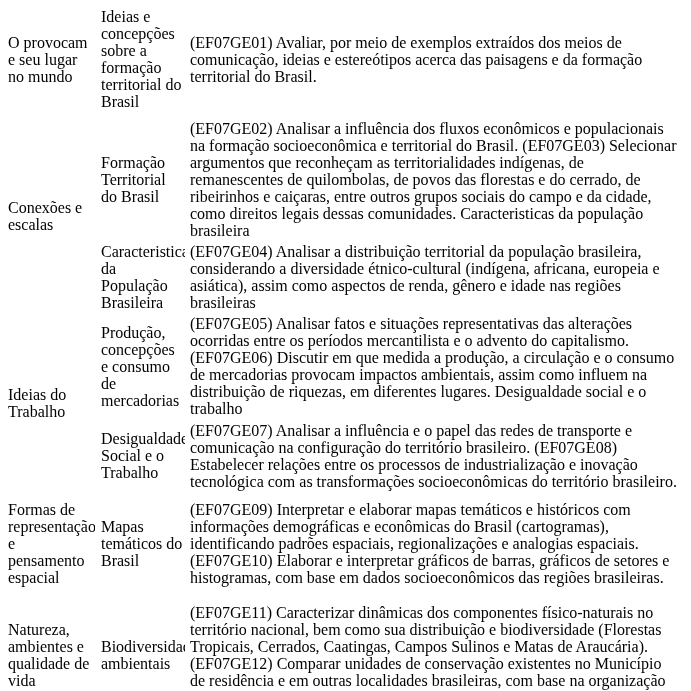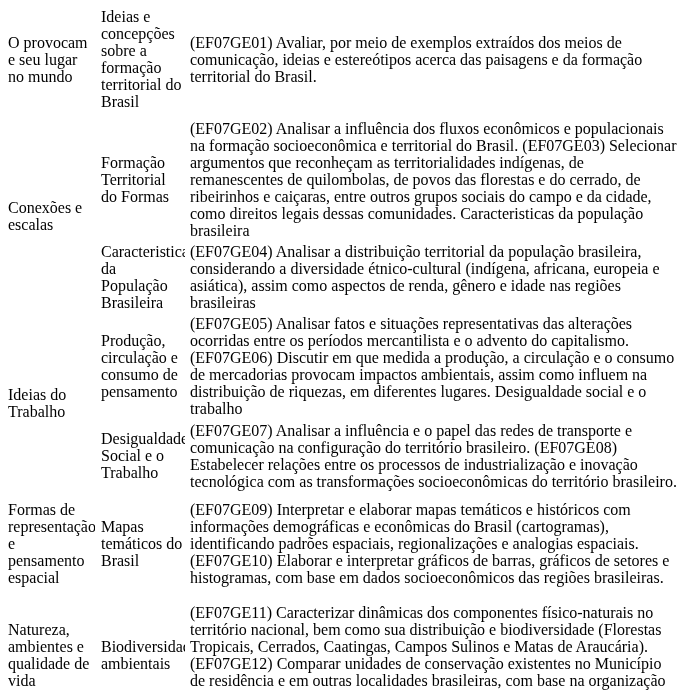--- a/index.html
+++ b/index.html
@@ -50,31 +50,31 @@
 
   <tbody>
       <tr class="r1">
     <td class="c-unit">O provocam e seu lugar no mundo</td>
     <td class="c-obj">Ideias e concepções sobre a formação territorial do Brasil</td>
     <td class="c-skill">(EF07GE01) Avaliar, por meio de exemplos extraídos dos meios de comunicação, ideias e estereótipos acerca das paisagens e da formação territorial do Brasil.</td>
   </tr>
 
   <tr class="r2">
     <td class="c-unit" rowspan="2">Conexões e escalas</td>
-    <td class="c-obj">Formação Territorial do Formas</td>
+    <td class="c-obj">Formação Territorial do Brasil</td>
     <td class="c-skill">(EF07GE02) Analisar a influência dos fluxos econômicos e populacionais na formação socioeconômica e territorial do Brasil. (EF07GE03) Selecionar argumentos que reconheçam as territorialidades indígenas, de remanescentes de quilombolas, de povos das florestas e do cerrado, de ribeirinhos e caiçaras, entre outros grupos sociais do campo e da cidade, como direitos legais dessas comunidades. Caracteristicas da população brasileira</td>
   </tr>
   <tr class="r3">
     <td class="c-obj">Caracteristicas da População Brasileira</td>
     <td class="c-skill">(EF07GE04) Analisar a distribuição territorial da população brasileira, considerando a diversidade étnico-cultural (indígena, africana, europeia e asiática), assim como aspectos de renda, gênero e idade nas regiões brasileiras</td>
   </tr>
 
   <tr class="r4">
     <td class="c-unit" rowspan="2">Ideias do Trabalho</td>
-    <td class="c-obj">Produção, circulação e consumo de pensamento</td>
+    <td class="c-obj">Produção, concepções e consumo de mercadorias</td>
     <td class="c-skill">(EF07GE05) Analisar fatos e situações representativas das alterações ocorridas entre os períodos mercantilista e o advento do capitalismo. (EF07GE06) Discutir em que medida a produção, a circulação e o consumo de mercadorias provocam impactos ambientais, assim como influem na distribuição de riquezas, em diferentes lugares. Desigualdade social e o trabalho</td>
   </tr>
   <tr class="r5">
     <td class="c-obj">Desigualdade Social e o Trabalho</td>
     <td class="c-skill">(EF07GE07) Analisar a influência e o papel das redes de transporte e comunicação na configuração do território brasileiro. (EF07GE08) Estabelecer relações entre os processos de industrialização e inovação tecnológica com as transformações socioeconômicas do território brasileiro.</td>
   </tr>
 
   <tr class="r6">
     <td class="c-unit">Formas de representação e pensamento espacial</td>
     <td class="c-obj">Mapas temáticos do Brasil</td>

